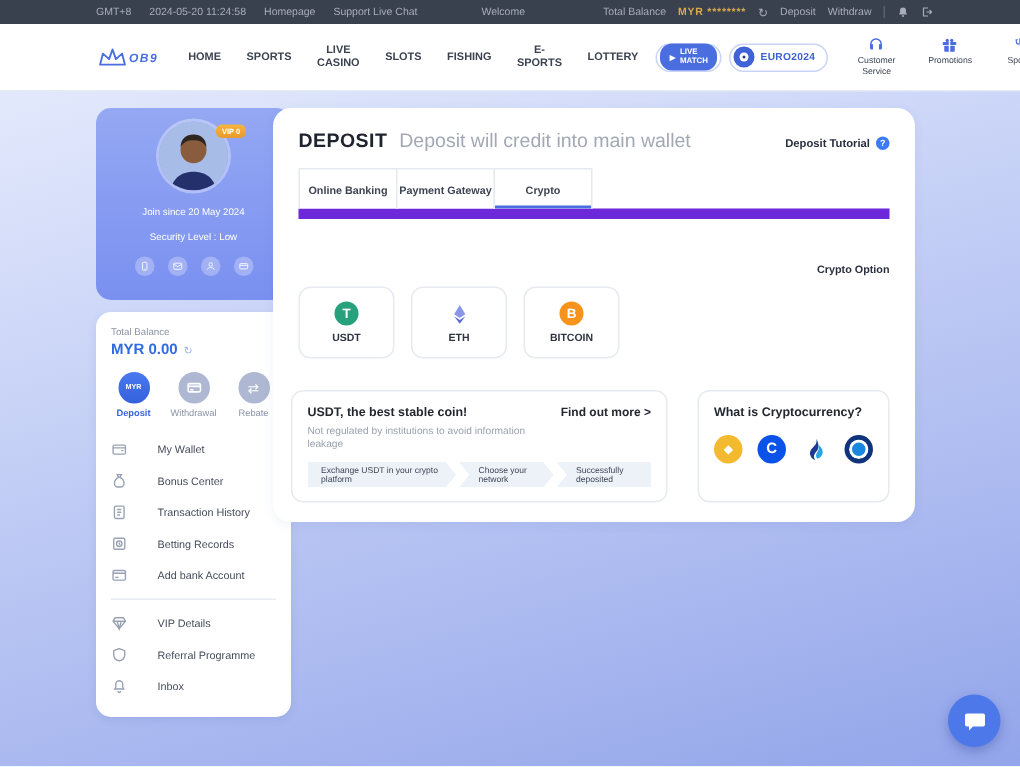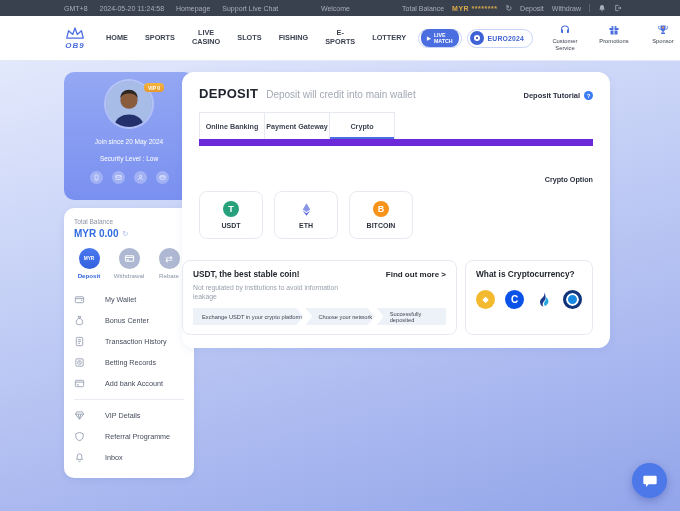--- a/index.html
+++ b/index.html
@@ -12,21 +12,21 @@
   .topbar .grp { display:flex; align-items:center; gap:12px; white-space:nowrap; }
   .topbar .sp1 { flex:0.9; } .topbar .sp2 { flex:1.1; }
   .gold { color:#d9a94a; font-weight:700; letter-spacing:.5px; }
   .tb-sep { width:1px; height:8px; background:#5a6170; }
   .tb-ic { width:8px; height:8px; display:block; cursor:pointer; }
   .refresh-glyph { color:#a7adba; font-size:8px; cursor:pointer; }
 
   
   .navbar { height:44px; background:#fff; display:flex; align-items:center;
             padding:0 36px 0 64px; box-shadow:0 1px 0 #e6eaf4; position:relative; z-index:2; }
-  .logo { display:flex; flex-direction:column; align-items:center; width:46px; margin-right:20px; cursor:pointer; }
+  .logo { display:flex; flex-direction:row; align-items:center; width:46px; margin-right:20px; cursor:pointer; }
   .logo-text { color:#4a6ee0; font-weight:700; font-style:italic; font-size:8px; letter-spacing:1px; }
   .nav-items { display:flex; align-items:center; gap:17px; margin-right:12px; }
   .nav-item { font-size:7.3px; font-weight:700; color:#3b4250; text-align:center; line-height:1.2; cursor:pointer; }
   .nav-item.wrap { max-width:34px; }
   .live-pill { height:19px; border:1px solid #c9d4f7; border-radius:10px; display:flex; align-items:center;
                padding:2px; margin-right:5px; cursor:pointer; background:#fff; }
   .live-btn { background:#4a6ee0; color:#fff; border-radius:8px; font-size:5.3px; font-weight:700;
               padding:3px 6px; display:flex; align-items:center; gap:3px; }
   .live-play { font-size:5px; }
   .euro-pill { height:19px; border:1px solid #c9d4f7; border-radius:10px; display:flex; align-items:center;
@@ -79,21 +79,21 @@
   .menu-item { display:flex; align-items:center; gap:8px; height:21px; cursor:pointer; }
   .menu-item svg { width:11px; height:11px; color:#98a1b3; flex:0 0 auto; }
   .menu-label { font-size:7.2px; color:#454c5c;padding-left:12px; }
   .menu-divider { height:1px; background:#e9ecf3; margin:5px 0; }
 
   
   .panel { position:absolute; left:182px; top:12px; width:428px; height:276px; background:#fff;
            border-radius:12px; padding:14px 17px; box-shadow:0 2px 8px rgba(60,80,170,.07); }
   .panel-header { display:flex; align-items:baseline; }
   .panel-title { font-size:13px; font-weight:800; color:#20242e; letter-spacing:.3px; }
-  .panel-subtitle { font-size:10px; color:#a2a8b4; margin-left:8px; }
+  .panel-subtitle { font-size:13px; color:#a2a8b4; margin-left:8px; }
   .tutorial { margin-left:auto; display:flex; align-items:center; gap:4px; font-size:7.5px;
               font-weight:700; color:#2a3040; cursor:pointer; }
   .q-icon { width:9px; height:9px; border-radius:50%; background:#3d7bf5; color:#fff; font-size:6px;
             display:flex; align-items:center; justify-content:center; font-weight:700; }
 
   .tabs { display:flex; margin-top:11px; border-bottom:7px solid #6d28d9; }
   .tab { width:66px; height:27px; border:1px solid #e6e9f0; border-bottom:none; margin-right:-1px;
          display:flex; align-items:center; justify-content:center; font-size:7.2px; font-weight:700;
          color:#3e4452; background:#fff; cursor:pointer; }
   .tab.active { box-shadow:inset 0 -2px 0 #4a6ee0; }
@@ -103,21 +103,21 @@
   .option-card { width:64px; height:48px; border:1px solid #e7eaf1; border-radius:8px; background:#fff;
                  display:flex; flex-direction:column; align-items:center; justify-content:center; gap:5px; cursor:pointer; }
   .coin { width:16px; height:16px; border-radius:50%; display:flex; align-items:center; justify-content:center;
           color:#fff; font-weight:700; }
   .coin-usdt { background:#26a17b; font-size:9px; }
   .coin-btc  { background:#f7931a; font-size:9px; }
   .coin-eth  { background:transparent; }
   .coin-eth svg { width:15px; height:15px; }
   .option-label { font-size:7px; font-weight:600; color:#2e3440; }
 
-  .bottom-row { position:absolute; left:0; right:17px; bottom:13px; display:flex; gap:8px; }
+  .bottom-row { position:absolute; left:12px; right:17px; bottom:13px; display:flex; gap:20px; }
   .usdt-card { flex:1; border:1px solid #e7eaf1; border-radius:8px; padding:8px 10px 9px; }
   .usdt-head { display:flex; align-items:baseline; }
   .usdt-title { font-size:8.3px; font-weight:800; color:#23282f; }
   .usdt-link { margin-left:auto; font-size:8px; font-weight:700; color:#23282f; cursor:pointer;padding-left:27px; }
   .usdt-desc { font-size:6.8px; color:#9aa1ad; margin-top:4px; width:155px; line-height:1.35; }
   .steps { display:flex; margin-top:7px; gap:2px; }
   .step { height:17px; background:#edf1f8; font-size:5.7px; color:#3f4654; display:flex; align-items:center; }
   .step-1 { flex:1.8; padding-left:9px; clip-path:polygon(0 0,calc(100% - 7px) 0,100% 50%,calc(100% - 7px) 100%,0 100%); }
   .step-2 { flex:1;   padding-left:13px; clip-path:polygon(0 0,calc(100% - 7px) 0,100% 50%,calc(100% - 7px) 100%,0 100%,7px 50%); }
   .step-3 { flex:1;   padding-left:13px; clip-path:polygon(0 0,100% 0,100% 100%,0 100%,7px 50%); }

